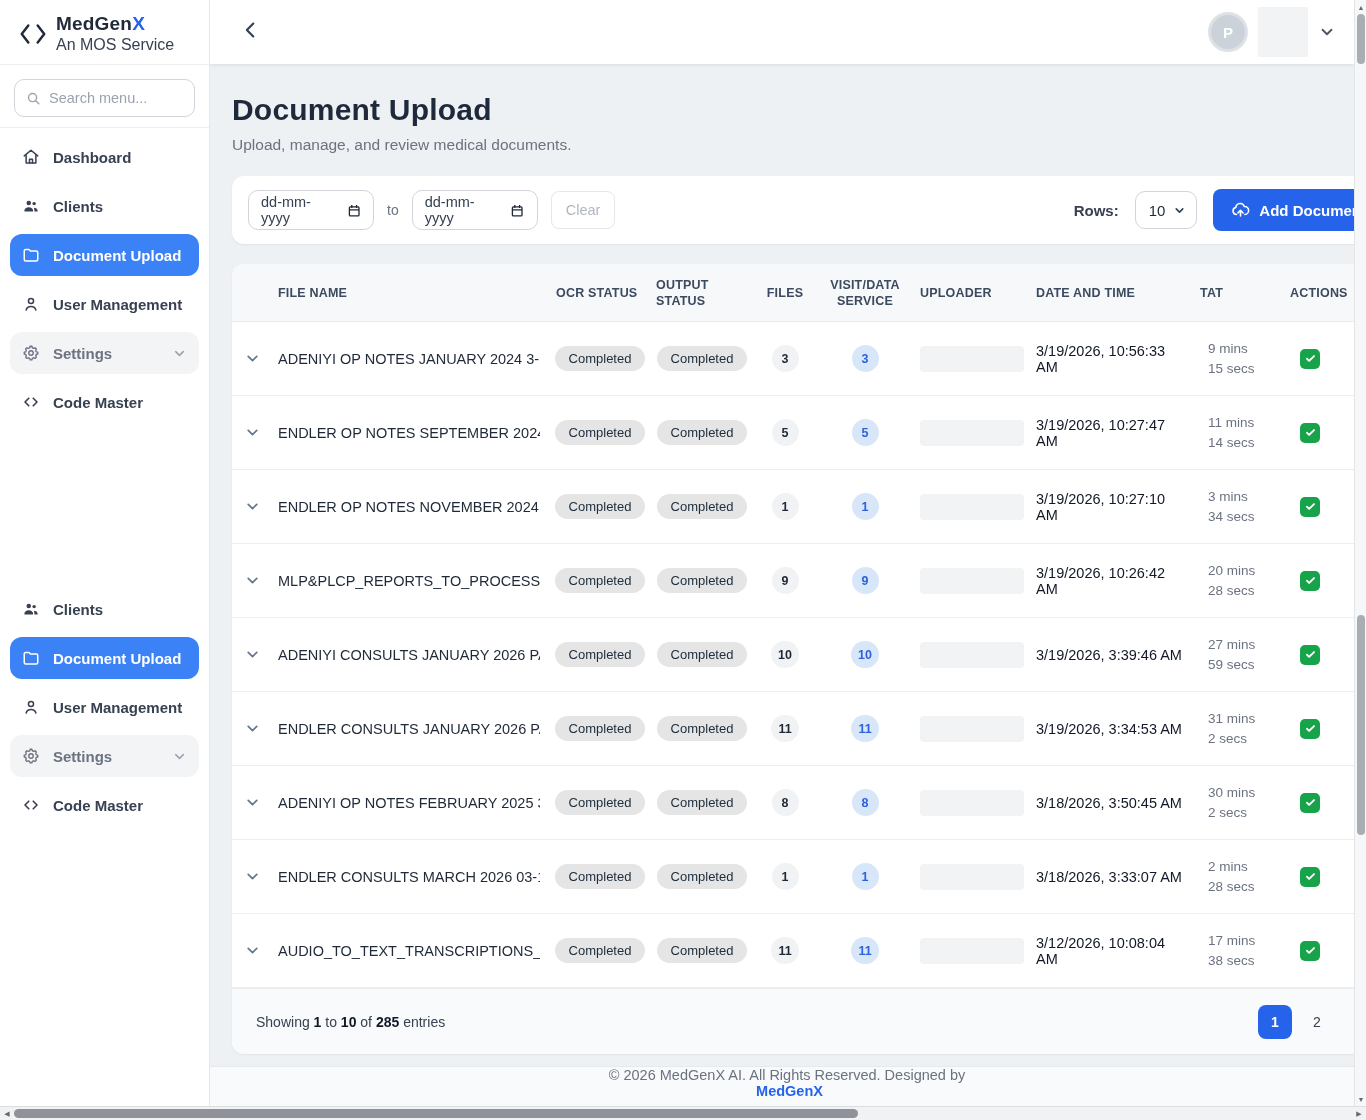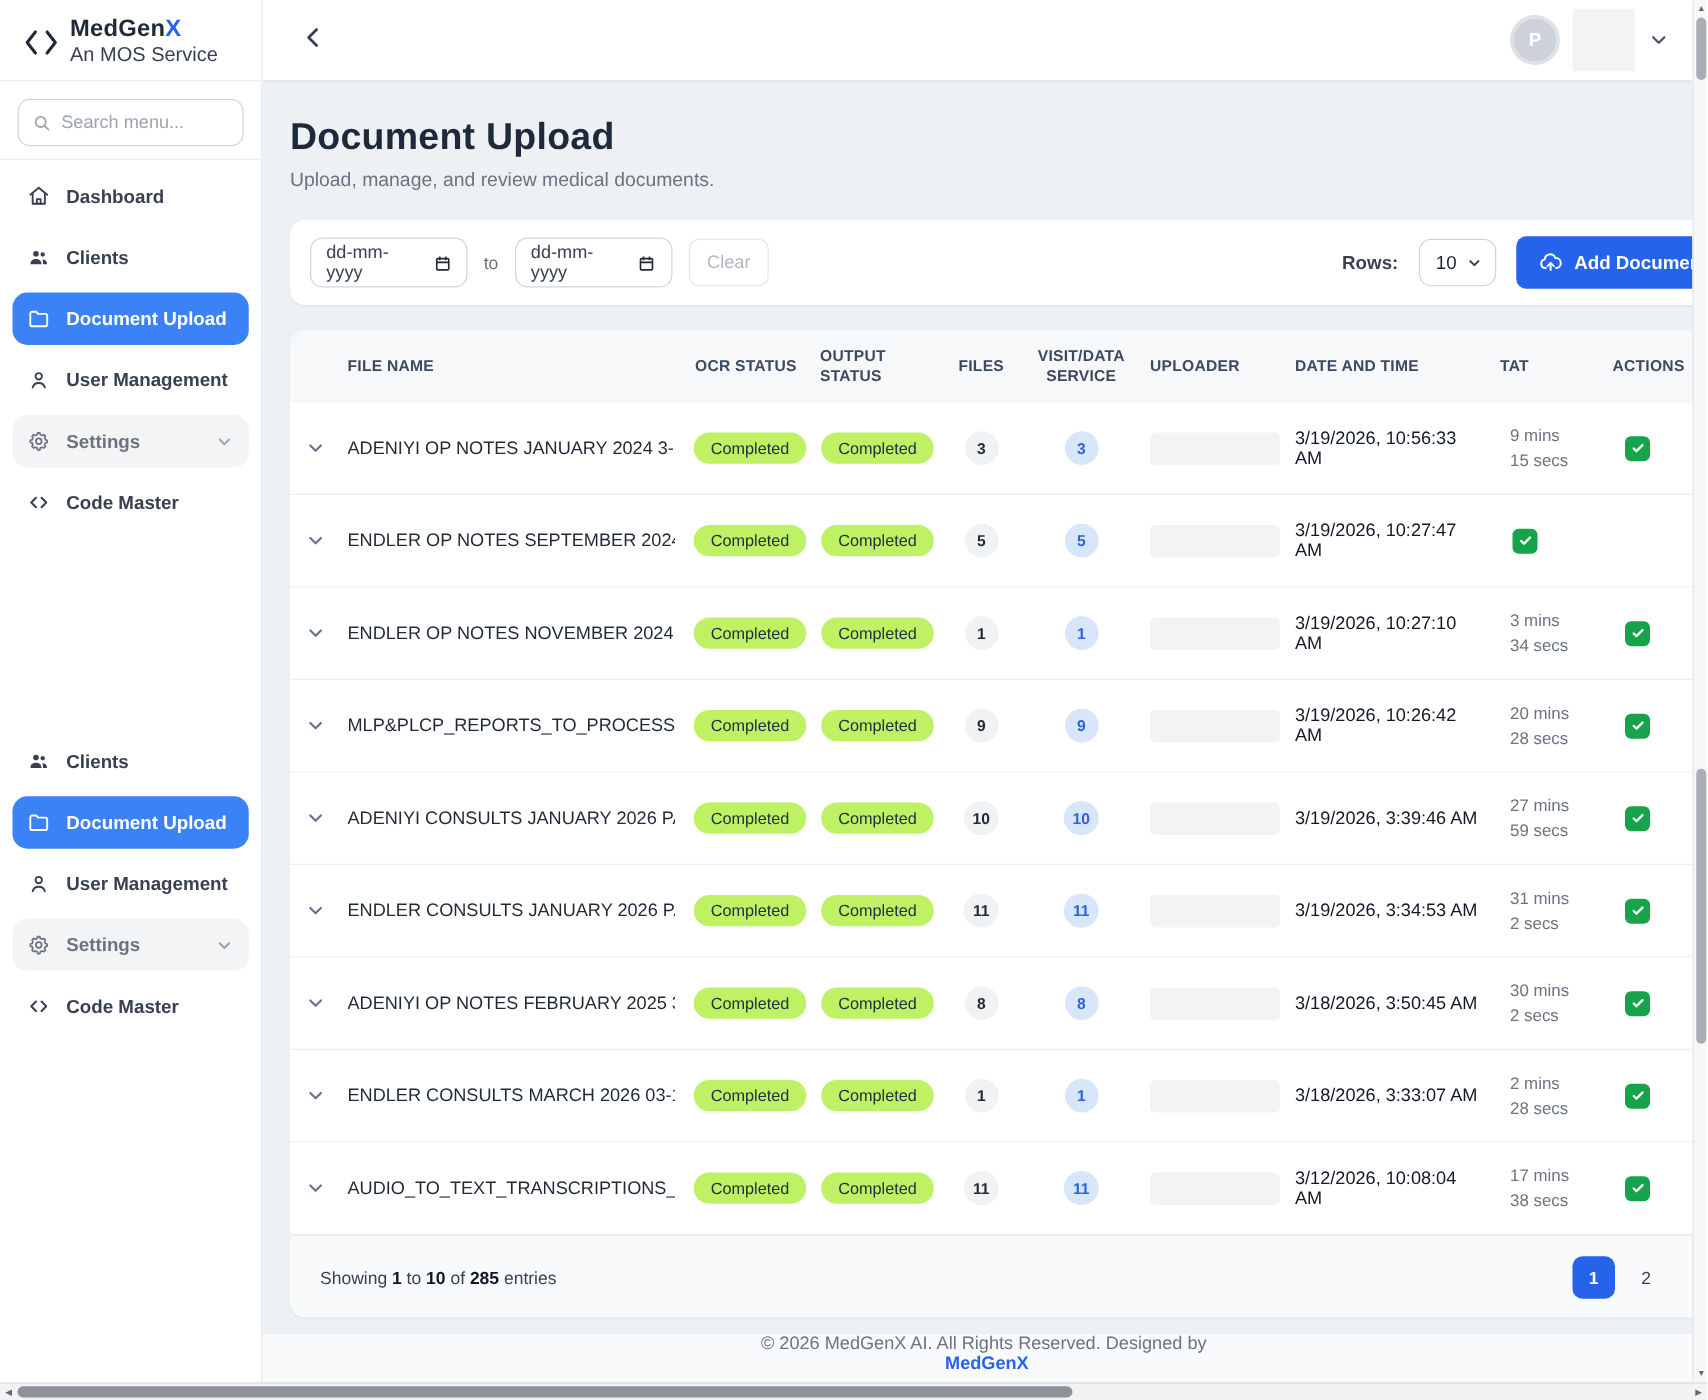--- a/index.html
+++ b/index.html
@@ -63,21 +63,21 @@
   .thead { background:#f7f8fa; border-bottom:1px solid #e8eaed; min-height:58px; border-radius:12px 12px 0 0; }
   .th { font-size:12.5px; font-weight:700; color:#3b4a5e; text-transform:uppercase; letter-spacing:.2px; line-height:16px; padding:8px 6px; }
   .th.center { text-align:center; }
   .trow { min-height:73px; border-bottom:1px solid #eceef1; background:#fff; }
   .cell { display:flex; align-items:center; min-height:73px; padding:0 6px; }
   .c-exp { justify-content:center; color:#64748b; cursor:pointer; }
   .c-exp svg { width:17px; height:17px; }
   .c-name { font-size:14.5px; color:#1f2937; }
   .c-name span { white-space:nowrap; overflow:hidden; text-overflow:clip; display:block; max-width:262px; }
   .pill { display:inline-flex; align-items:center; justify-content:center; border-radius:999px; font-size:13px; }
-  .pill.green { background:#bef264; color:#20303f; padding:5px 14px; font-weight:500; }
+  .pill.green { background:#e5e5e5; color:#20303f; padding:5px 14px; font-weight:500; }
   .pill.gray { background:#f1f2f4; color:#1f2937; min-width:27px; height:27px; padding:0 7px; font-weight:600; font-size:12.5px; }
   .pill.blue { background:#d8e6fa; color:#2d63d8; min-width:27px; height:27px; padding:0 7px; font-weight:600; font-size:12.5px; }
   .c-center { justify-content:center; }
   .skeleton-box { width:107px; height:26px; background:#f1f3f5; border-radius:4px; }
   .c-date { font-size:14.5px; color:#111827; }
   .c-tat { font-size:13.5px; color:#6b7280; line-height:20px; padding-left:14px; }
   .checkbox { width:20px; height:20px; border-radius:5px; background:#17a34a; display:inline-flex; align-items:center; justify-content:center; cursor:pointer; margin-left:10px; }
   .checkbox svg { width:13px; height:13px; }
 
   .tfoot { display:flex; align-items:center; min-height:66px; background:#f8fafc; border-top:1px solid #e9ecef; border-radius:0 0 12px 12px; padding:0 24px; }
@@ -375,20 +375,26 @@
               <div class="cell c-center">
                 <span class="pill gray">5</span>
               </div>
               <div class="cell c-center">
                 <span class="pill blue">5</span>
               </div>
               <div class="cell ">
                 <span class="skeleton-box"></span>
               </div>
               <div class="cell c-date">3/19/2026, 10:27:47 AM</div>
+              <div class="cell c-tat">
+                <div>
+                  <div>11 mins</div>
+                  <div>14 secs</div>
+                </div>
+              </div>
               <div class="cell ">
                 <span class="checkbox">
                   <svg viewBox="0 0 24 24" fill="none" stroke="#fff" stroke-width="3.4" stroke-linecap="round" stroke-linejoin="round">
                     <path d="m5.5 12.5 4 4 9-9"></path>
                   </svg>
                 </span>
               </div>
             </div>
             <div class="tgrid trow">
               <div class="cell c-exp">

